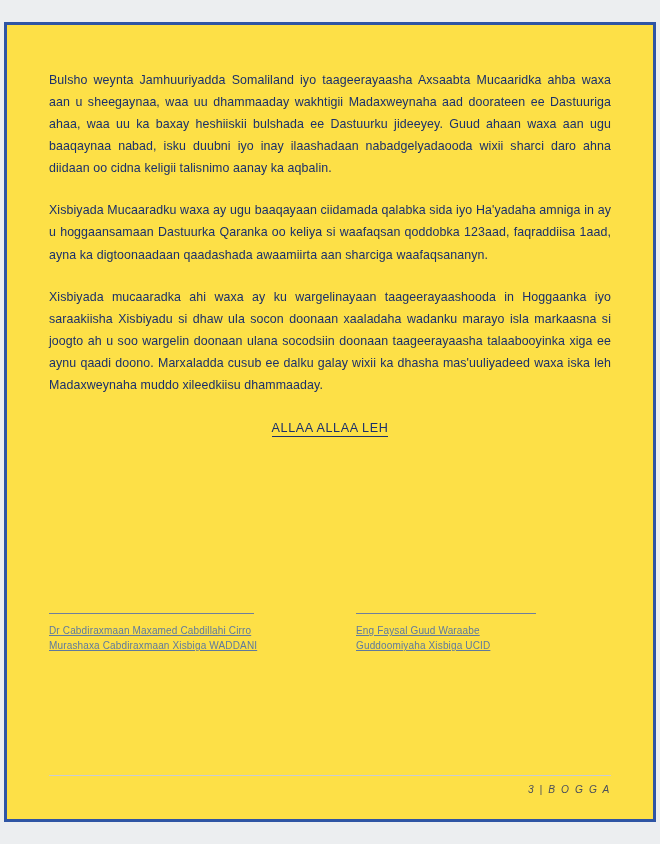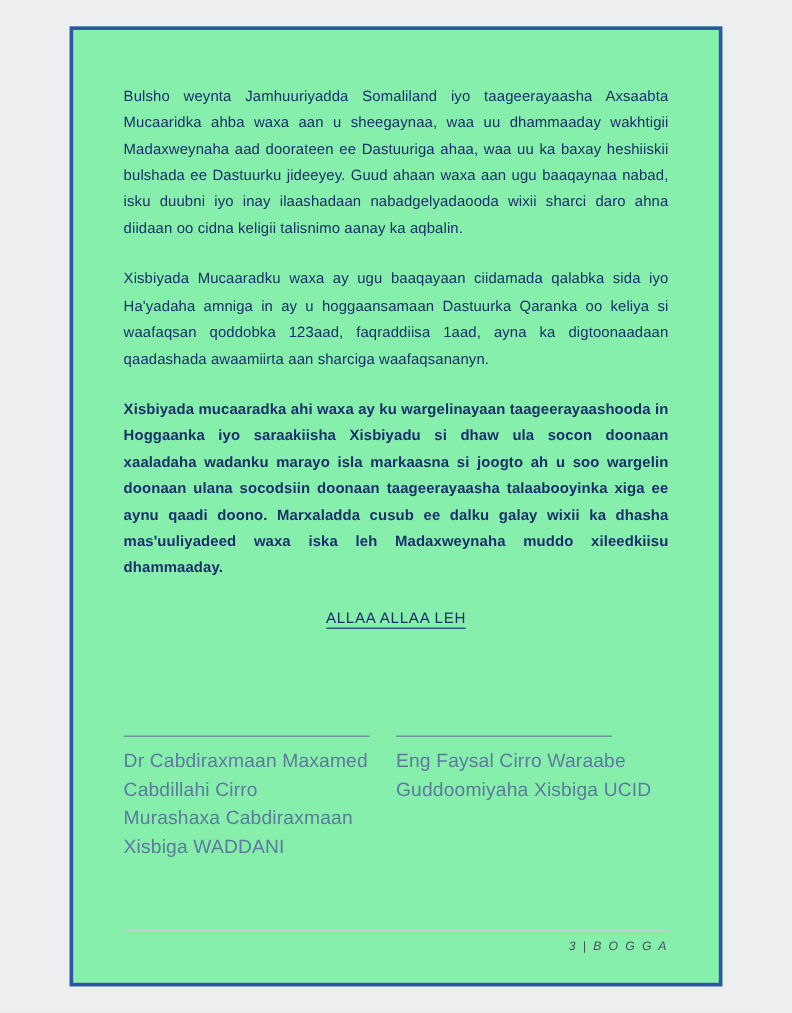--- a/index.html
+++ b/index.html
@@ -18,42 +18,41 @@
     width: 660px;
     height: 844px;
     background: #eceef0;
     display: flex;
     align-items: flex-start;
     justify-content: center;
   }
   .page {
     position: relative;
     margin-top: 22px;
-    width: 544px;
+    width: 652px;
     height: 800px;
-    background: #86efac;
+    background: #fde047;
     border: 3px solid #2f55a4;
     box-sizing: border-box;
     padding: 44px 42px 16px 42px;
   }
   .doc-body {
     color: #1a2f6b;
     font-size: 12.4px;
     line-height: 1.78;
     text-align: justify;
     letter-spacing: 0.1px;
   }
   .para {
     margin: 0 0 20px 0;
     text-align: justify;
     text-justify: inter-word;
   }
   .para:last-of-type {
     margin-bottom: 0;
-    font-weight: bold;
   }
   .closing {
     margin-top: 22px;
     text-align: center;
   }
   .closing-text {
     display: inline-block;
     color: #1a2f6b;
     font-size: 12.6px;
     letter-spacing: 0.6px;
@@ -75,23 +74,24 @@
     width: 205px;
     height: 0;
     border-top: 1px solid #6f7f9c;
     margin-bottom: 9px;
   }
   .sig-right .sig-line {
     width: 180px;
   }
   .sig-name, .sig-title {
     color: #5f7a9e;
-    font-size: 16px;
+    font-size: 10px;
     line-height: 1.5;
     letter-spacing: 0.15px;
+    text-decoration: underline;
   }
   .footer {
     position: absolute;
     left: 42px;
     right: 42px;
     bottom: 24px;
   }
   .footer-rule {
     border-top: 1px solid #c9ccd4;
     margin-bottom: 8px;
@@ -121,21 +121,21 @@
     </div>
 
     <div class="signatures">
       <div class="sig-block sig-left">
         <div class="sig-line"></div>
         <div class="sig-name">Dr Cabdiraxmaan Maxamed Cabdillahi Cirro</div>
         <div class="sig-title">Murashaxa Cabdiraxmaan Xisbiga WADDANI</div>
       </div>
       <div class="sig-block sig-right">
         <div class="sig-line"></div>
-        <div class="sig-name">Eng Faysal Cirro Waraabe</div>
+        <div class="sig-name">Eng Faysal Guud Waraabe</div>
         <div class="sig-title">Guddoomiyaha Xisbiga UCID</div>
       </div>
     </div>
 
     <div class="footer">
       <div class="footer-rule"></div>
       <div class="footer-text">3 | B O G G A</div>
     </div>
 
   </div>

